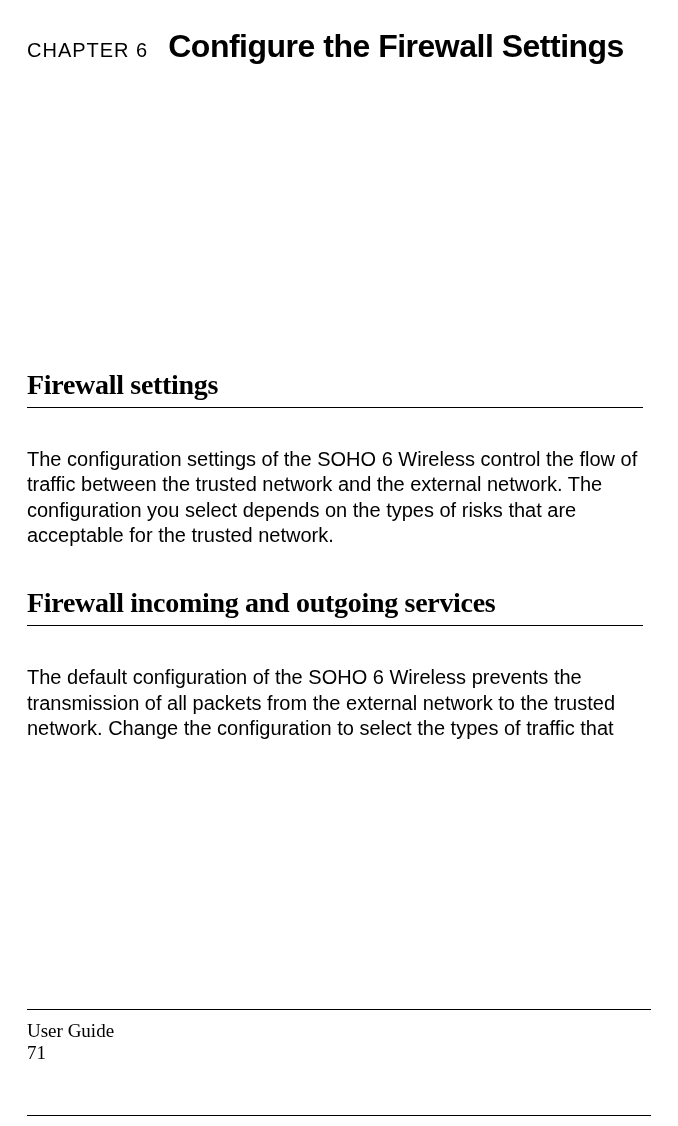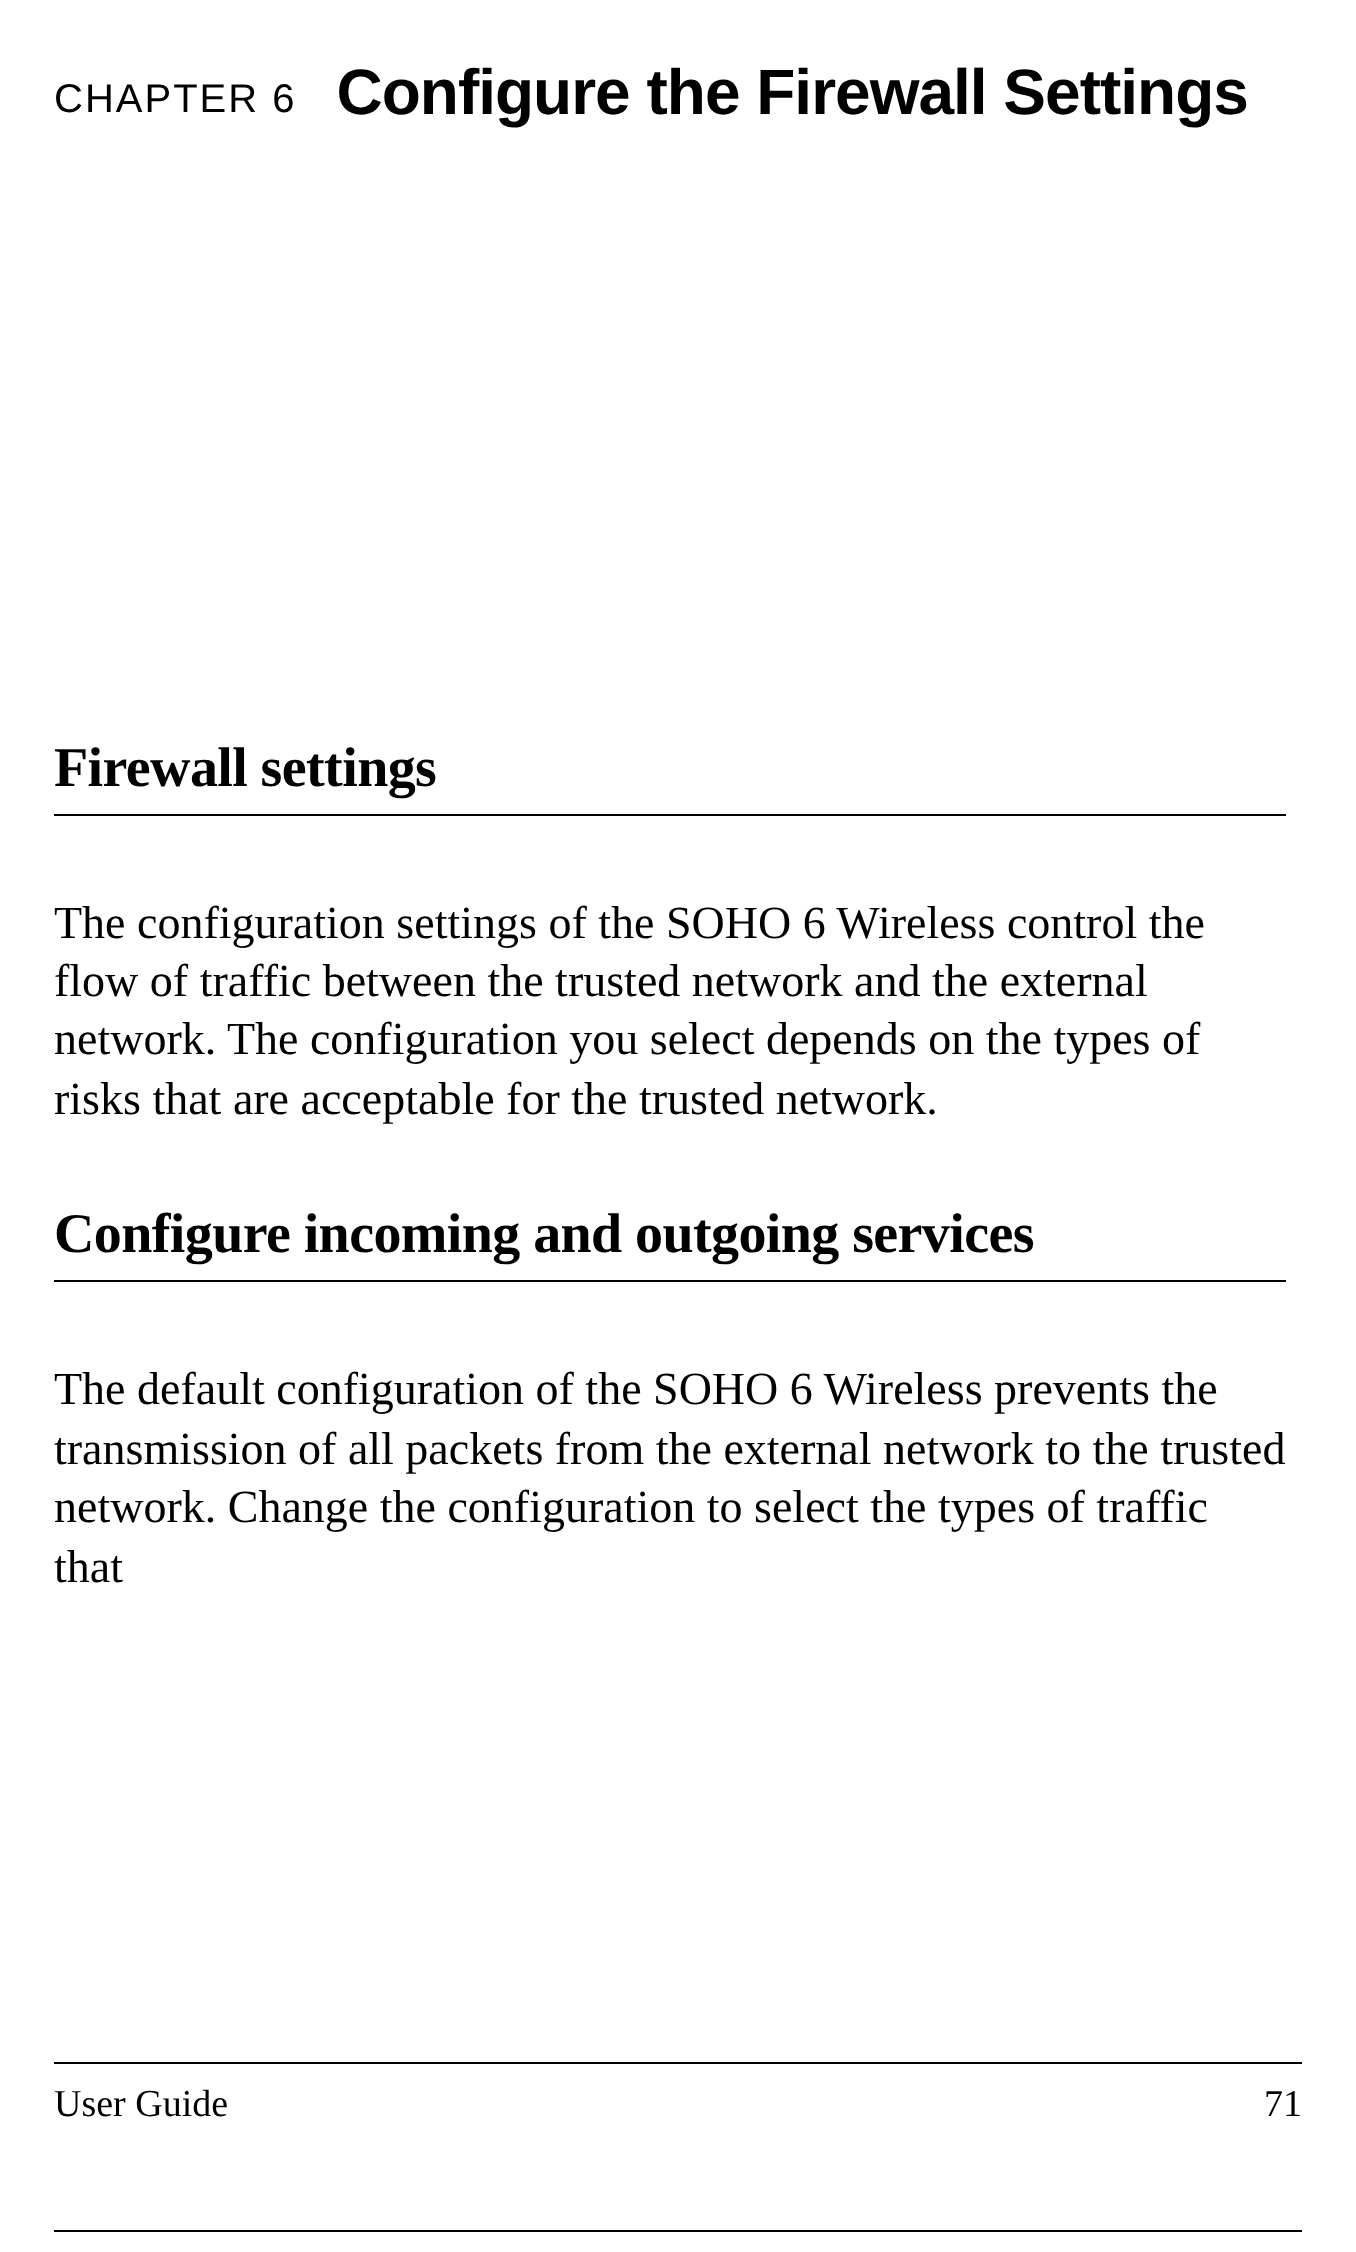--- a/index.html
+++ b/index.html
@@ -49,38 +49,39 @@
     .section-heading {
       font-family: Liberation Serif, serif;
       font-weight: 700;
       font-size: 28px;
       border-bottom: 1.5px solid #000;
       padding-bottom: 6px;
       margin-bottom: 12px;
       letter-spacing: -0.3px;
     }
     .body-text {
-      font-family: Liberation Serif, serif;
-      font-size: 23px;
+      font-family: Liberation Sans, sans-serif;
+      font-size: 20px;
       line-height: 1.28;
       margin-bottom: 6px;
       letter-spacing: 0px;
       margin-top: 39px;
     }
     .footer {
       position: absolute;
       bottom: 62px;
       left: 27px;
       right: 27px;
       border-top: 1px solid #000;
       padding-top: 10px;
       display: flex;
       justify-content: space-between;
       font-family: "Palatino Linotype", Palatino, Georgia, serif;
       font-size: 19px;
+      flex-direction: column;
     }
     .bottom-rule {
       position: absolute;
       bottom: 10px;
       left: 27px;
       right: 27px;
       border-top: 1px solid #000;
     }
   </style>
 </head>
@@ -94,21 +95,21 @@
   </div>
 
   <div class="content">
 
     <div class="section">
       <h2 class="section-heading">Firewall settings</h2>
       <p class="body-text">The configuration settings of the SOHO 6 Wireless control the flow of traffic between the trusted network and the external network. The configuration you select depends on the types of risks that are acceptable for the trusted network.</p>
     </div>
 
     <div class="section">
-      <h2 class="section-heading">Configure incoming and outgoing services</h2>
+      <h2 class="section-heading">Firewall incoming and outgoing services</h2>
       <p class="body-text">The default configuration of the SOHO 6 Wireless prevents the transmission of all packets from the external network to the trusted network. Change the configuration to select the types of traffic that</p>
     </div>
 
   </div>
 
   <div class="footer">
     <span>User Guide</span>
     <span>71</span>
   </div>
 

